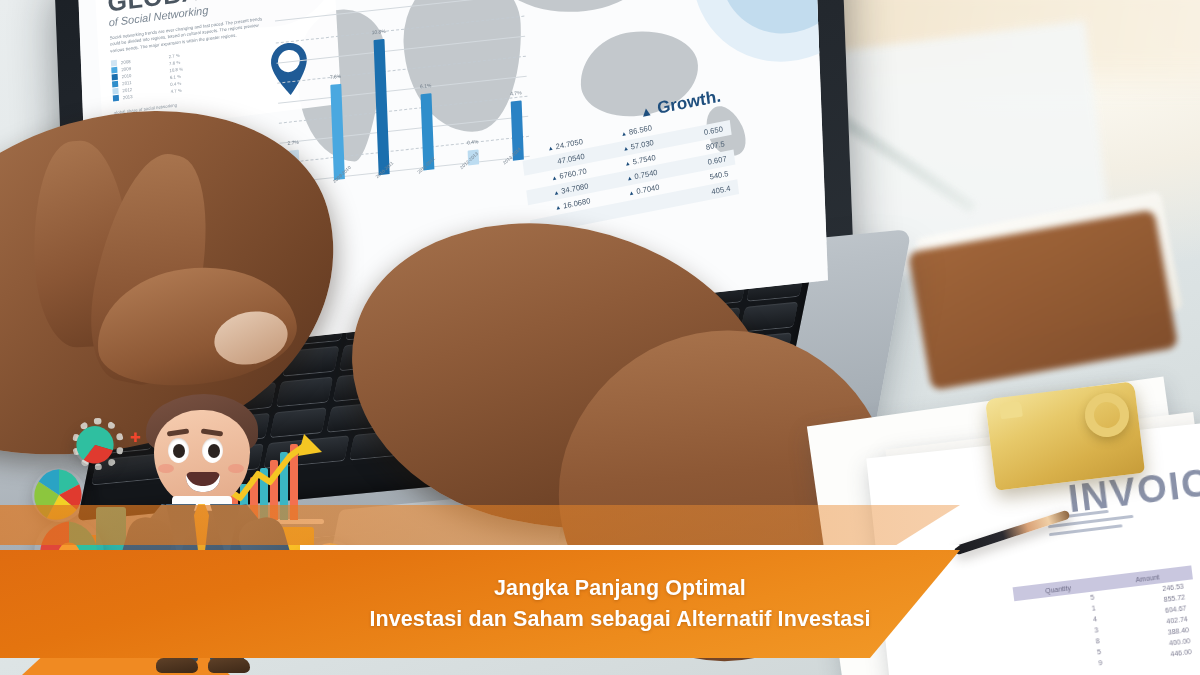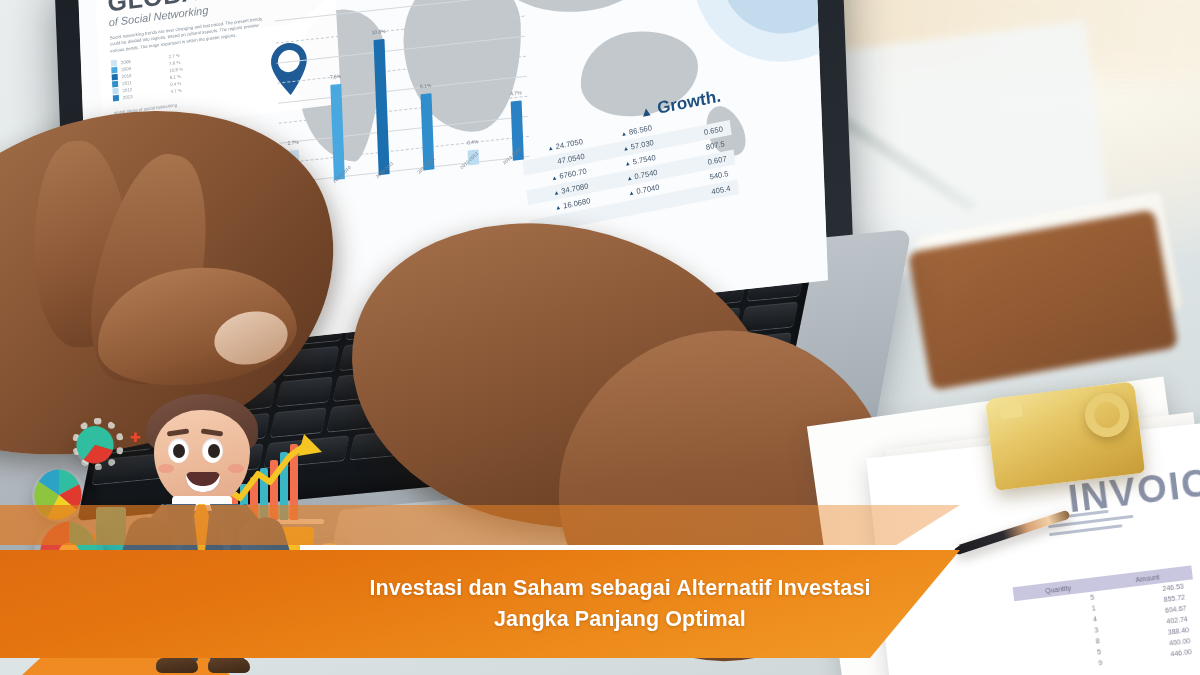--- a/index.html
+++ b/index.html
@@ -780,17 +780,17 @@
       <div class="m-leg r"></div>
       <div class="m-shoe l"></div>
       <div class="m-shoe r"></div>
     </div>
   </div>
 
   <div class="banner-top"></div>
   <div class="banner-rule"></div>
   <div class="banner-main"></div>
   <div class="banner-text">
+    <div>Jangka Panjang Optimal</div>
     <div>Investasi dan Saham sebagai Alternatif Investasi</div>
-    <div>Jangka Panjang Optimal</div>
   </div>
 
 </div>
 
 </body></html>

